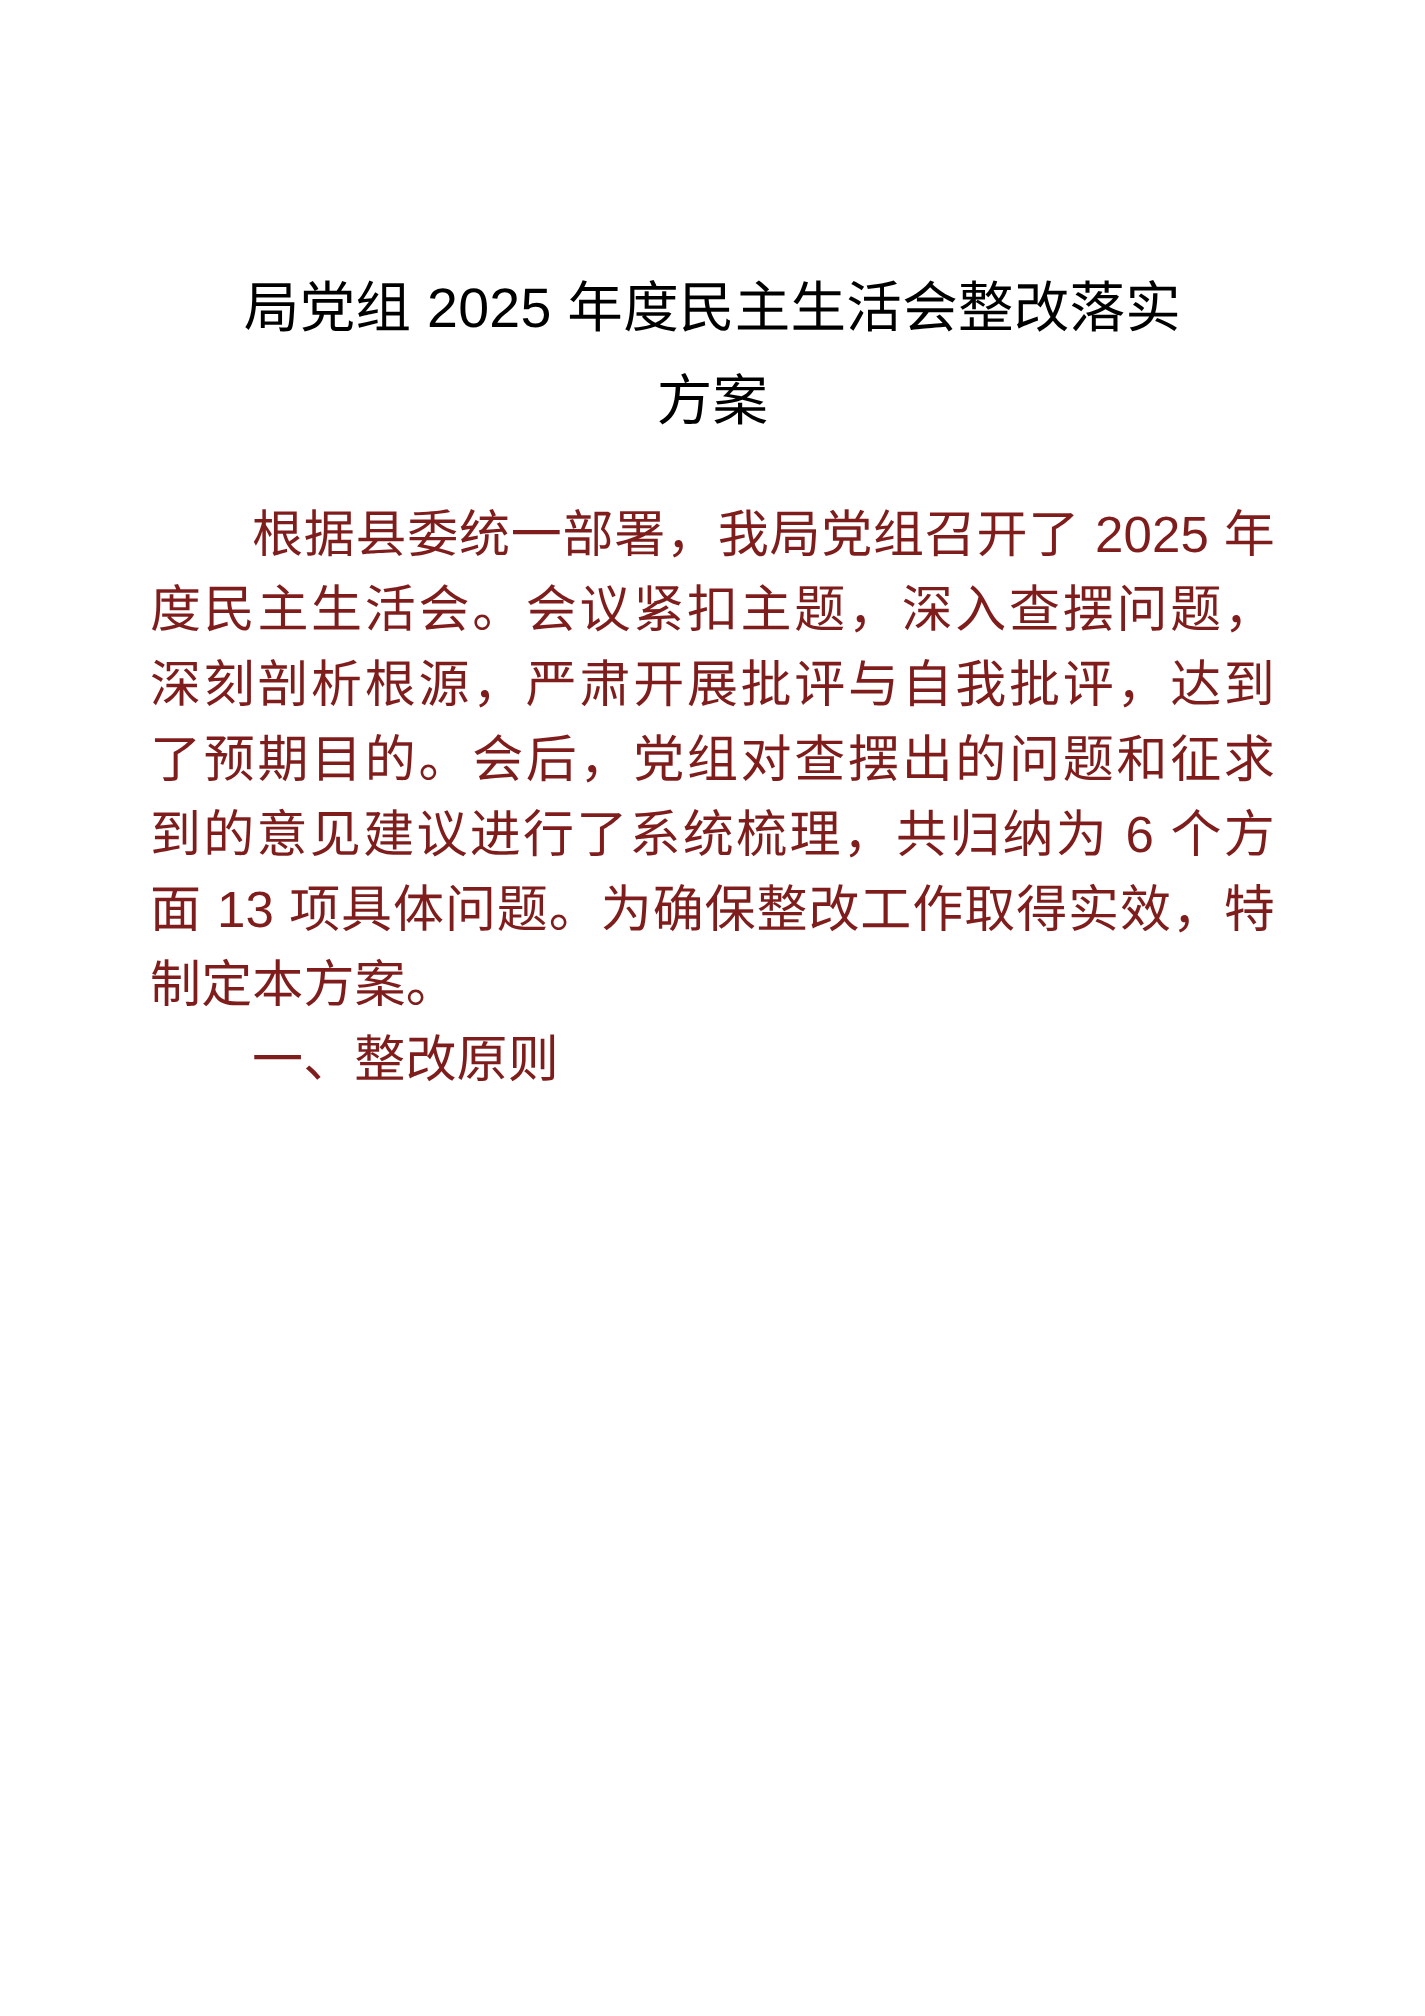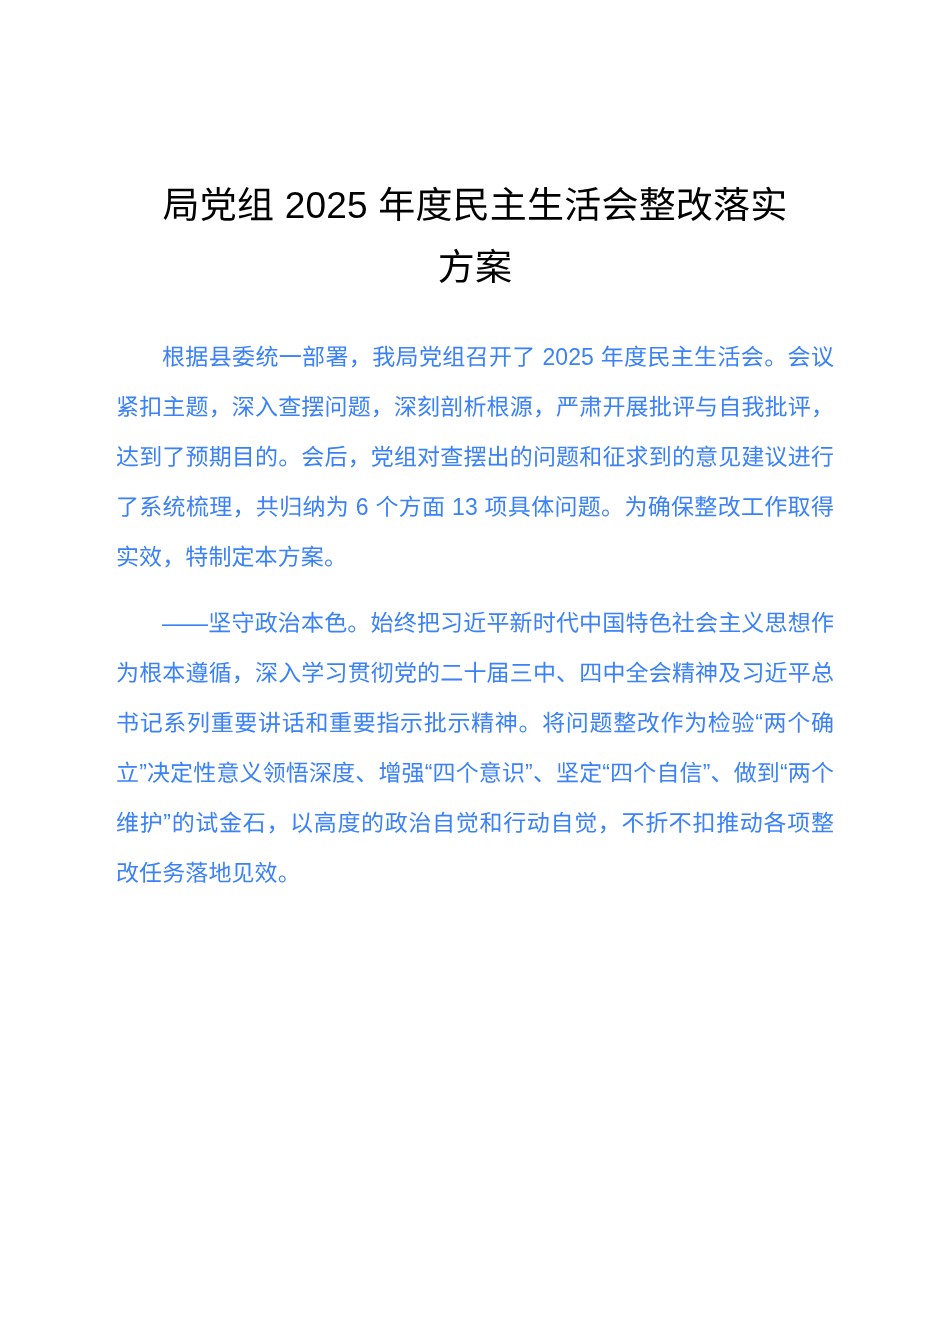--- a/index.html
+++ b/index.html
@@ -35,26 +35,26 @@
     font-weight: 500;
     line-height: 62px;
     color: #000000;
     text-align: center;
     letter-spacing: 0.2px;
     white-space: pre-line;
   }
 
   
   .doc-paragraph {
-    margin: 16px;
+    margin: 0;
     font-family: "Liberation Sans", "DejaVu Sans", sans-serif;
-    font-size: 23px;
+    font-size: 34px;
     font-weight: 400;
     line-height: 50px;
-    color: #3b82f6;
+    color: #7f1d1d;
     text-align: justify;
     text-justify: inter-ideograph;
     text-indent: 2em;
     letter-spacing: 0.1px;
     word-break: break-all;
   }
 
   .doc-paragraph.first-para {
     margin-top: 33px;
   }
@@ -71,18 +71,18 @@
 <body>
 
 <div class="page">
   <div class="page-body">
 
     <h1 class="doc-title">局党组 2025 年度民主生活会整改落实
 方案</h1>
 
     <p class="doc-paragraph first-para">根据县委统一部署，我局党组召开了 2025 年度民主生活会。会议紧扣主题，深入查摆问题，深刻剖析根源，严肃开展批评与自我批评，达到了预期目的。会后，党组对查摆出的问题和征求到的意见建议进行了系统梳理，共归纳为 6 个方面 13 项具体问题。为确保整改工作取得实效，特制定本方案。</p>
 
+    <p class="doc-paragraph heading-para">一、整改原则</p>
 
-    <p class="doc-paragraph">——坚守政治本色。始终把习近平新时代中国特色社会主义思想作为根本遵循，深入学习贯彻党的二十届三中、四中全会精神及习近平总书记系列重要讲话和重要指示批示精神。将问题整改作为检验“两个确立”决定性意义领悟深度、增强“四个意识”、坚定“四个自信”、做到“两个维护”的试金石，以高度的政治自觉和行动自觉，不折不扣推动各项整改任务落地见效。</p>
 
 
   </div>
 </div>
 
 </body></html>

